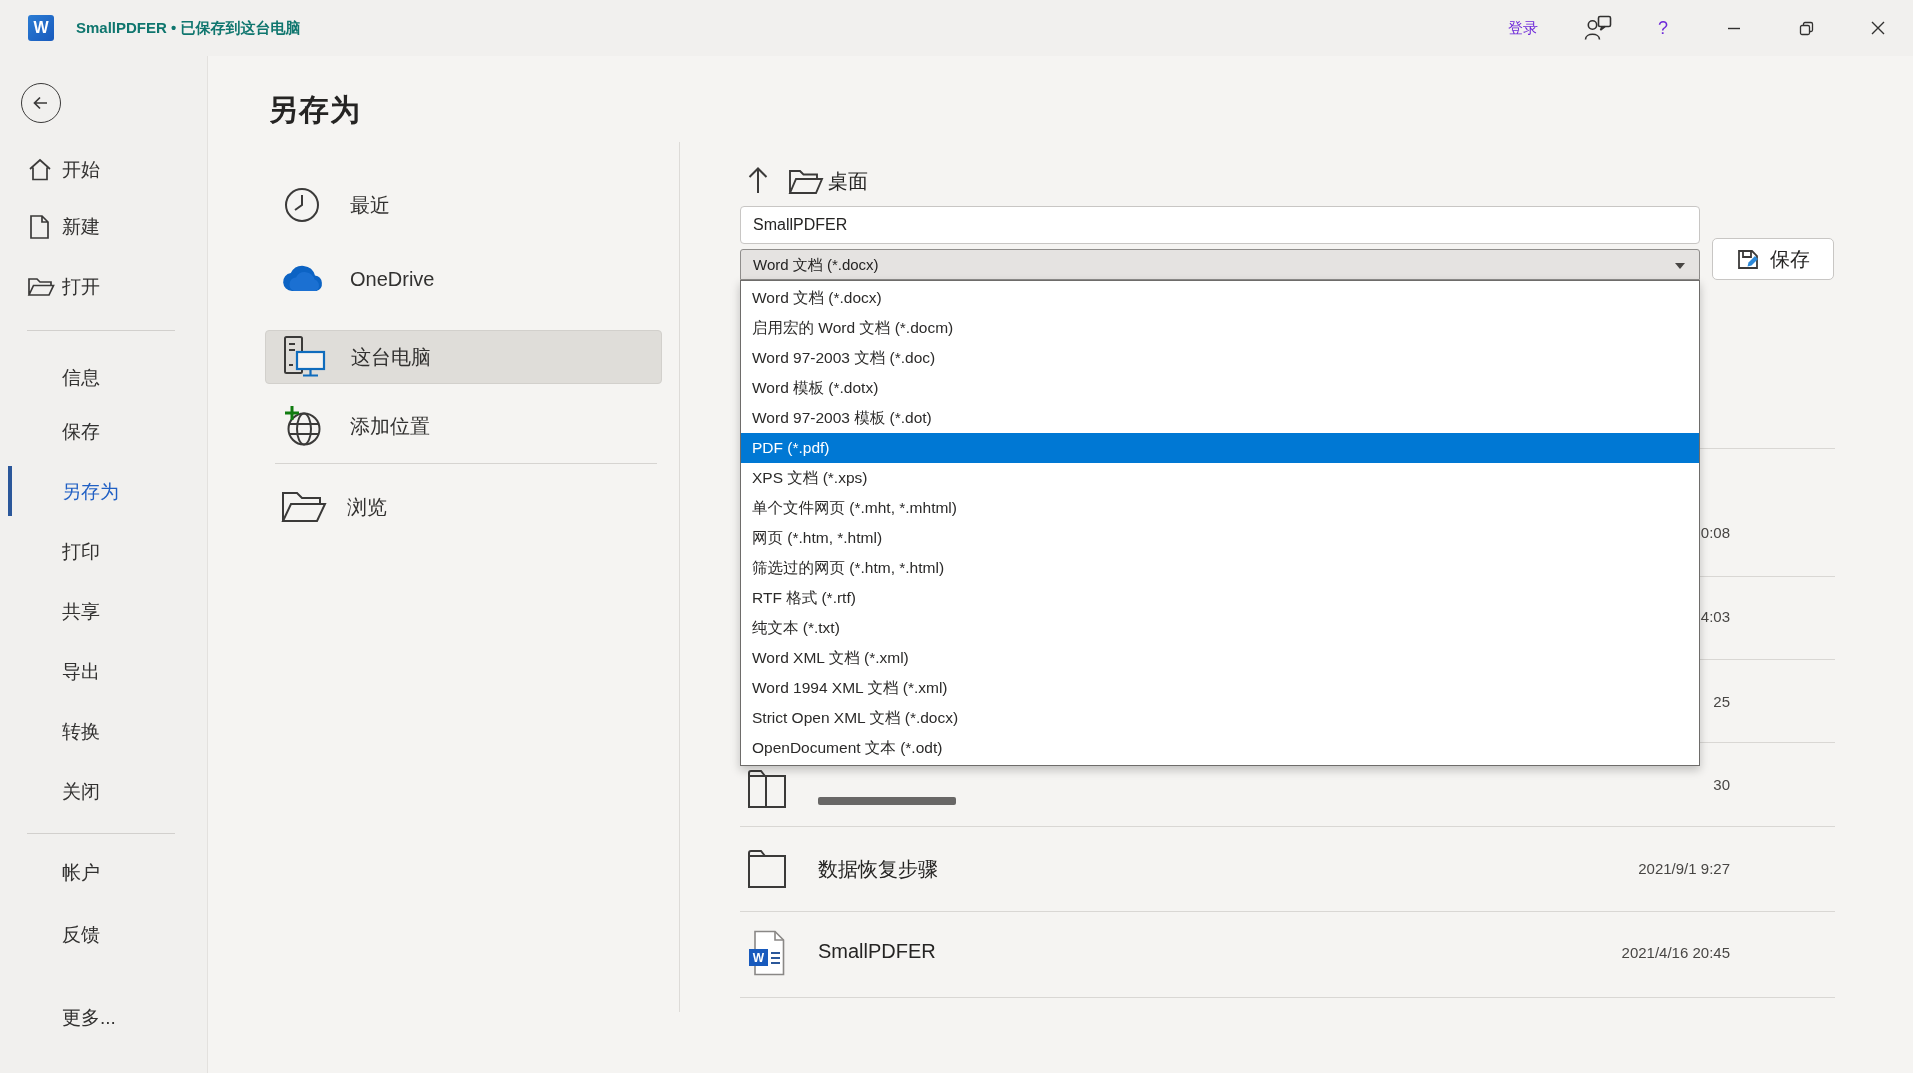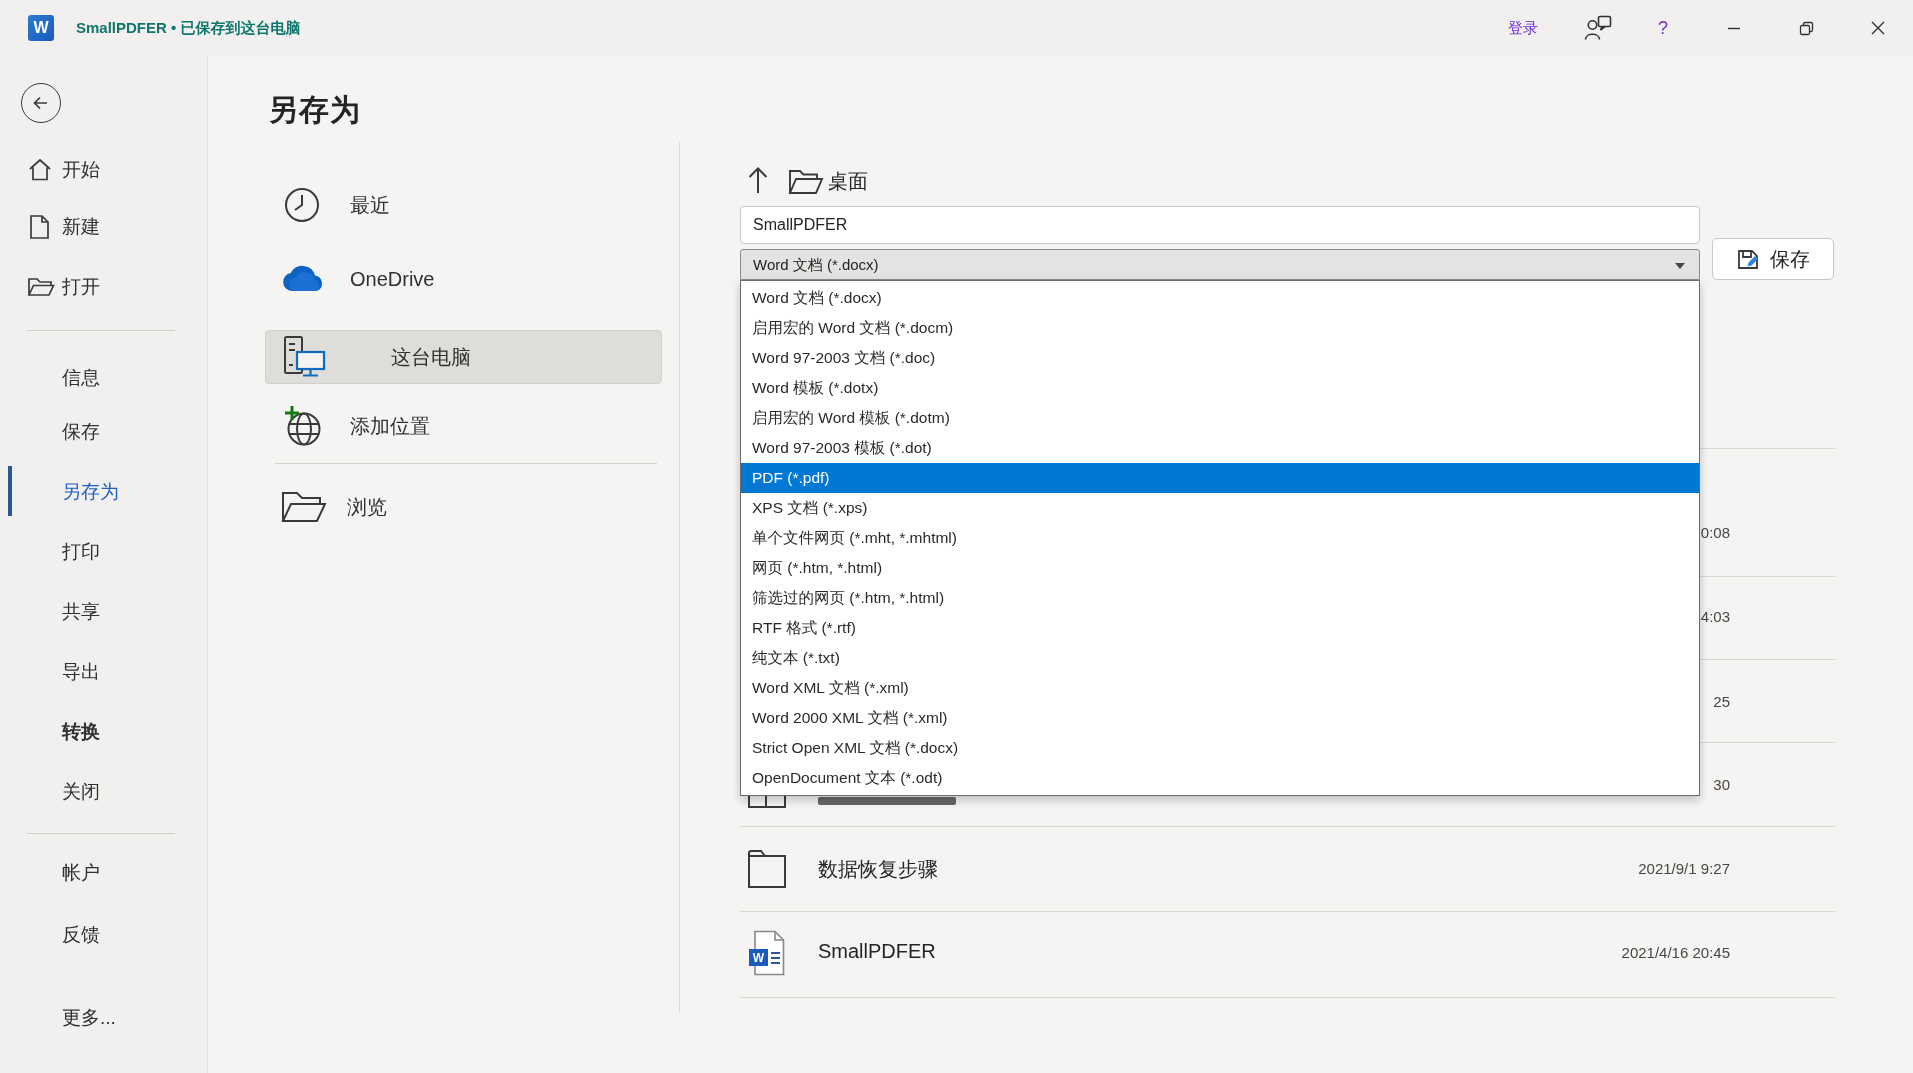--- a/index.html
+++ b/index.html
@@ -167,21 +167,21 @@
   <div class="nav-bar" style="top:466px;height:50px;"></div>
   <div class="nav-item" style="top:530px;">
     <span class="lbl">打印</span>
     </div>
   <div class="nav-item" style="top:590px;">
     <span class="lbl">共享</span>
     </div>
   <div class="nav-item" style="top:650px;">
     <span class="lbl">导出</span>
     </div>
-  <div class="nav-item" style="top:710px;font-weight:bold;">
+  <div class="nav-item" style="top:710px;">
     <span class="lbl">转换</span>
     </div>
   <div class="nav-item" style="top:770px;">
     <span class="lbl">关闭</span>
     </div>
 
   <div class="side-div" style="top:833px;"></div>
 
   <div class="nav-item" style="top:851px;">
     <span class="lbl">帐户</span>
@@ -219,21 +219,21 @@
 
   <div class="place selected" style="top:330px;height:52px;left:265px;width:395px;">
     <span class="ic" style="left:16px;">
       <svg width="46" height="44" viewBox="0 0 46 44" fill="none">
         <rect x="3" y="2" width="17" height="36" rx="1.5" stroke="#3b3a39" stroke-width="2"></rect>
         <path d="M7 9 H13 M7 15 H13 M7 30 H11" stroke="#3b3a39" stroke-width="2"></path>
         <rect x="15" y="17" width="27" height="17" fill="#f5f4f2" stroke="#0f6cbd" stroke-width="2.2"></rect>
         <path d="M28.5 34 V40 M21 40.5 H36" stroke="#0f6cbd" stroke-width="2.2"></path>
       </svg>
       </span>
-    <span class="lbl" style="left:85px;margin-left:40px;">这台电脑</span>
+    <span class="lbl" style="left:85px;">这台电脑</span>
   </div>
 
   <div class="place" style="top:396px;">
     <span class="ic">
       <svg width="46" height="46" viewBox="0 0 46 46" fill="none">
         <circle cx="24" cy="26" r="15.5" stroke="#3b3a39" stroke-width="2"></circle>
         <ellipse cx="24" cy="26" rx="7" ry="15.5" stroke="#3b3a39" stroke-width="2"></ellipse>
         <path d="M9.5 21 H38.5 M9.5 31 H38.5" stroke="#3b3a39" stroke-width="2"></path>
         <path d="M12 3 V17 M5 10 H19" stroke="#107c10" stroke-width="3"></path>
       </svg>
@@ -327,28 +327,27 @@
       </svg>
     </span>
     <span class="lbl">保存</span>
   </div>
 
   <div class="dd-list">
     <div class="dd-opt">Word 文档 (*.docx)</div>
     <div class="dd-opt">启用宏的 Word 文档 (*.docm)</div>
     <div class="dd-opt">Word 97-2003 文档 (*.doc)</div>
     <div class="dd-opt">Word 模板 (*.dotx)</div>
-    <div class="dd-opt">启用宏的 Word 模板 (*.dotm)</div>
     <div class="dd-opt">Word 97-2003 模板 (*.dot)</div>
     <div class="dd-opt sel">PDF (*.pdf)</div>
     <div class="dd-opt">XPS 文档 (*.xps)</div>
     <div class="dd-opt">单个文件网页 (*.mht, *.mhtml)</div>
     <div class="dd-opt">网页 (*.htm, *.html)</div>
     <div class="dd-opt">筛选过的网页 (*.htm, *.html)</div>
     <div class="dd-opt">RTF 格式 (*.rtf)</div>
     <div class="dd-opt">纯文本 (*.txt)</div>
     <div class="dd-opt">Word XML 文档 (*.xml)</div>
-    <div class="dd-opt">Word 2000 XML 文档 (*.xml)</div>
+    <div class="dd-opt">Word 1994 XML 文档 (*.xml)</div>
     <div class="dd-opt">Strict Open XML 文档 (*.docx)</div>
     <div class="dd-opt">OpenDocument 文本 (*.odt)</div>
   </div>
 
 </div>
 
 </body></html>

